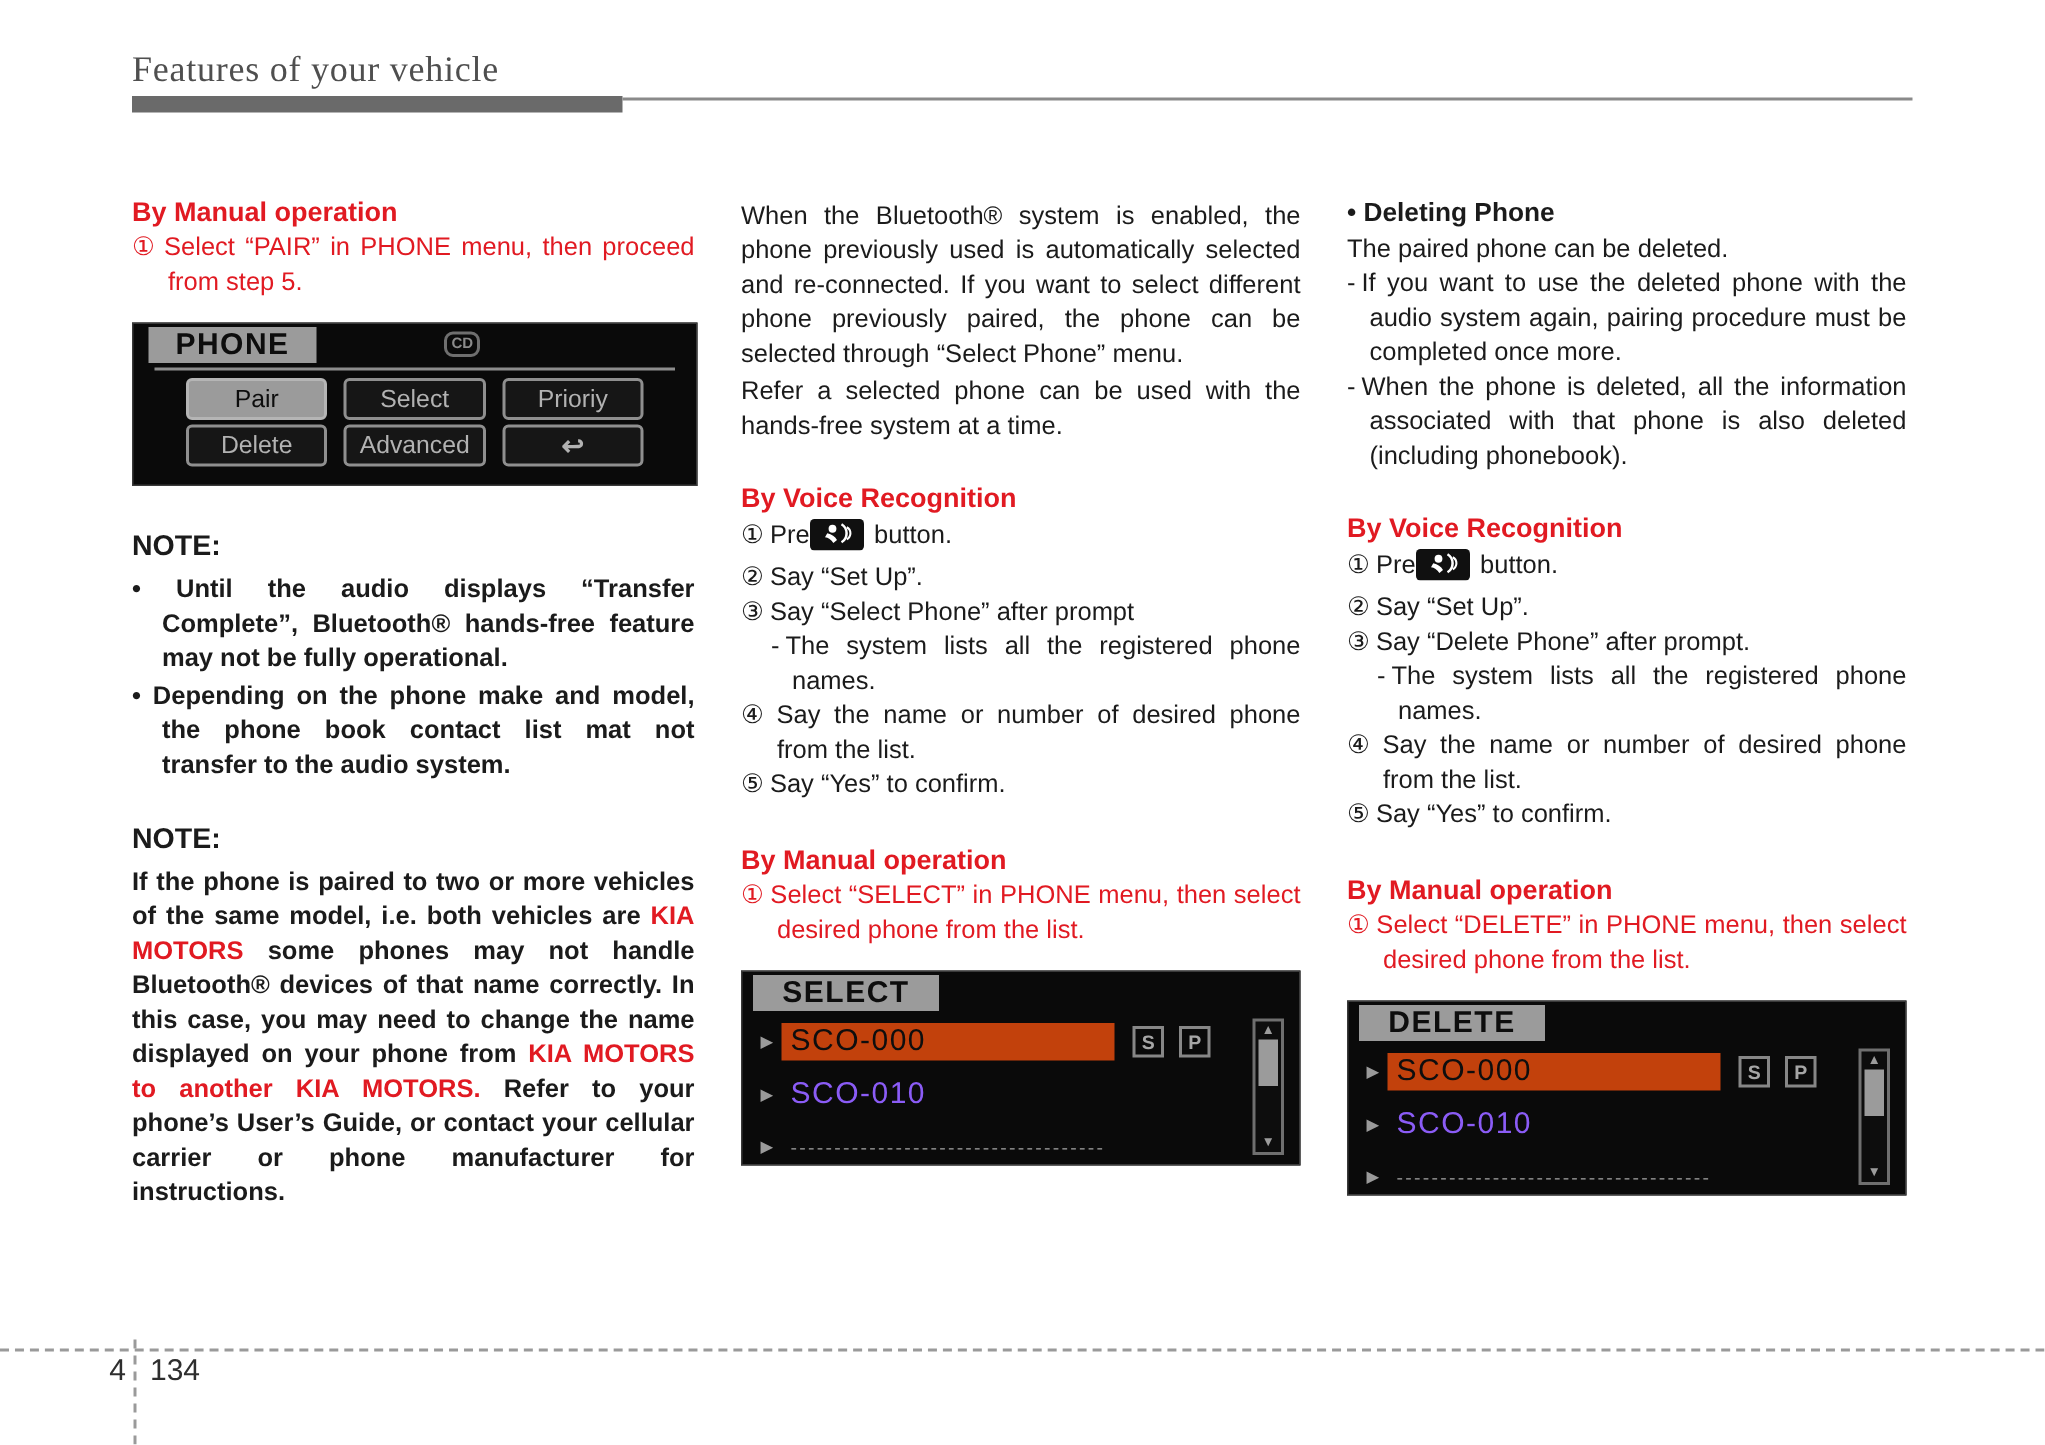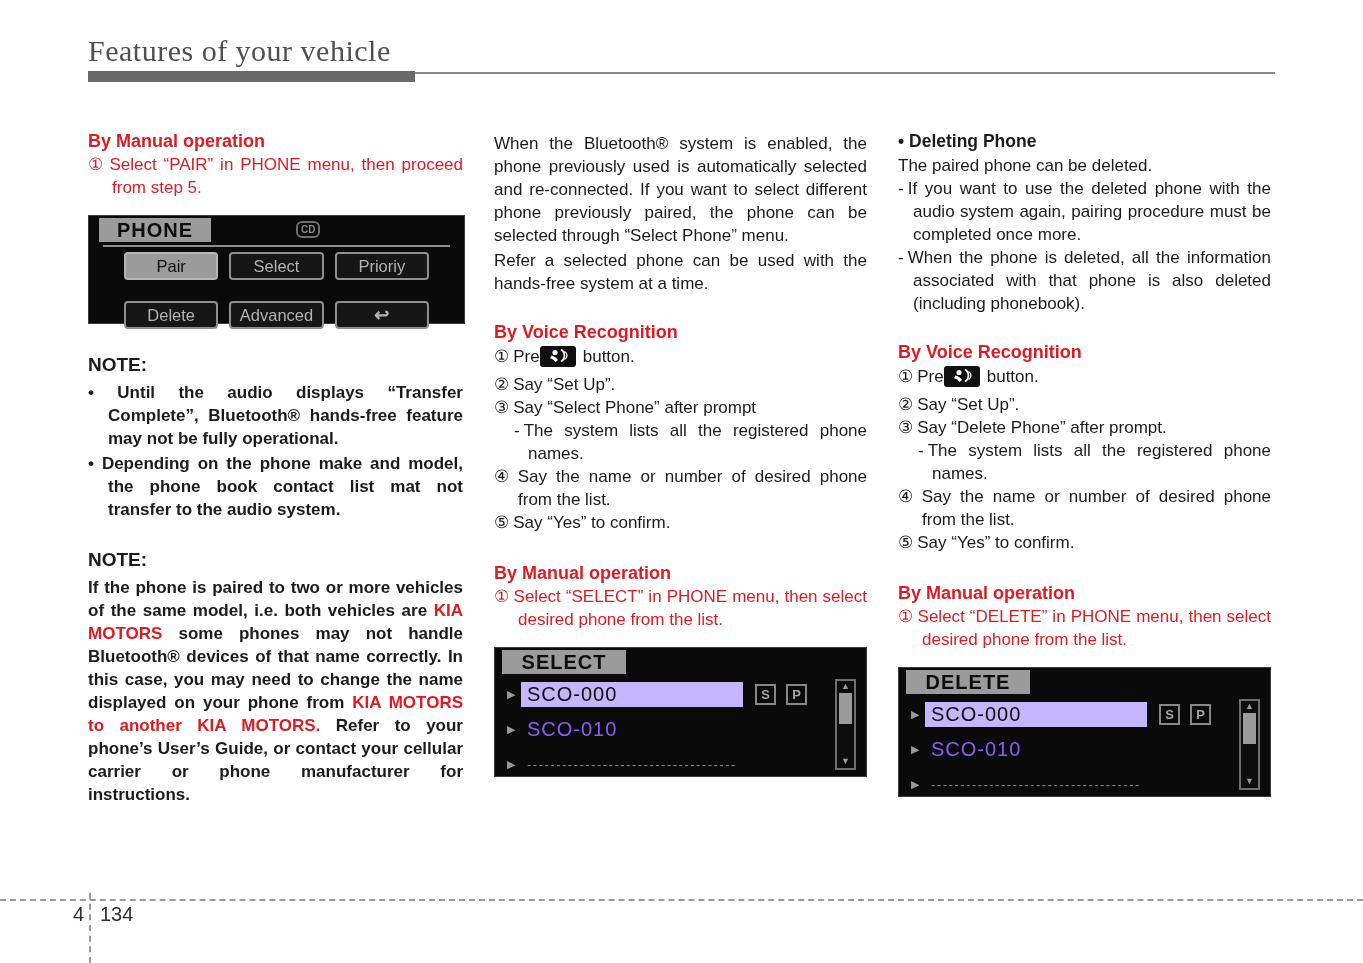--- a/index.html
+++ b/index.html
@@ -1,20 +1,20 @@
 <!DOCTYPE html>
 <html><head>
 <meta charset="utf-8">
 <style>
   html,body{margin:0;padding:0;background:#ffffff;}
   body{width:1363px;height:963px;position:relative;font-family:"Liberation Sans",sans-serif;color:#1b1b1b;overflow:hidden;}
 
   
   .hdr{position:absolute;left:88px;top:34px;width:1187px;}
-  .hdr h1{margin:0;font-family:"Liberation Serif",serif;font-weight:normal;font-size:30px;color:#4f4f4f;letter-spacing:.5px;}
+  .hdr h1{margin:0;font-family:"Liberation Serif",serif;font-weight:normal;font-size:24px;color:#4f4f4f;letter-spacing:.5px;}
   .hdr-rule{position:relative;height:11px;margin-top:3px;}
   .hdr-rule .thick{position:absolute;left:0;top:0;width:327px;height:11px;background:#6a6a6a;}
   .hdr-rule .thin{position:absolute;left:327px;right:0;top:1px;border-top:2px solid #8a8a8a;}
 
   
   .cols{position:absolute;left:88px;top:130px;display:flex;gap:31px;}
   .col{width:375px;}
   .col2,.col3{width:373px;}
 
   .body-text{font-size:17px;line-height:23px;text-align:justify;}
@@ -34,32 +34,32 @@
   .voice-key{display:inline-block;vertical-align:-5px;margin:0 7px;}
 
   
   .screen{background:#0a0a0a;position:relative;box-sizing:border-box;border:1px solid #3a3a3a;}
   .phone-screen{width:377px;height:109px;margin-top:16px;}
   .scr-top{position:relative;height:28px;}
   .scr-tab{position:absolute;left:10px;top:2px;width:112px;height:24px;background:#9b9b9b;color:#0d0d0d;font-weight:bold;font-size:20px;line-height:24px;text-align:center;letter-spacing:1px;}
   .cd-badge{position:absolute;left:207px;top:5px;border:2px solid #6f6f6f;border-radius:6px;color:#8b8b8b;font-size:10px;font-weight:bold;line-height:13px;padding:0 3px;}
   .scr-title{color:#c0c0c0;text-align:center;font-size:18px;line-height:24px;margin-top:1px;}
   .scr-rule{border-top:2px solid #8d8d8d;margin:1px 14px 0;}
-  .btn-grid{display:grid;grid-template-columns:repeat(3,1fr);gap:21px 11px;padding:5px 35px 0;}
+  .btn-grid{display:grid;grid-template-columns:repeat(3,1fr);gap:3px 11px;padding:5px 35px 0;}
   .scr-btn{box-sizing:border-box;height:28px;border:2px solid #8f8f8f;border-radius:4px;background:#161616;color:#b2b2b2;font-size:16.5px;line-height:24px;text-align:center;overflow:hidden;}
   .scr-btn.active{background:#9b9b9b;color:#0d0d0d;border-color:#b5b5b5;}
   .back-arrow{font-weight:bold;font-size:18px;}
 
   
   .list-screen{width:373px;height:130px;margin-top:16px;}
   .list-screen .scr-tab{left:7px;width:124px;}
   .list-body{position:absolute;left:12px;top:33px;right:44px;}
   .list-row{display:flex;align-items:center;height:27px;margin-bottom:8px;}
   .marker{color:#9a9a9a;font-size:11px;width:14px;flex:none;}
-  .name-hl{background:#c4b5fd;color:#0e0e0e;font-size:20px;letter-spacing:1px;padding:1px 6px;width:222px;flex:none;box-sizing:border-box;}
+  .name-hl{background:#c2410c;color:#0e0e0e;font-size:20px;letter-spacing:1px;padding:1px 6px;width:222px;flex:none;box-sizing:border-box;}
   .name{color:#8b5cf6;font-size:20px;letter-spacing:1px;padding-left:6px;}
   .badges{display:flex;gap:10px;margin-left:12px;}
   .badge{width:21px;height:21px;border:2px solid #878787;color:#a6a6a6;font-weight:bold;font-size:13px;display:flex;align-items:center;justify-content:center;box-sizing:border-box;}
   .dashes{color:#8a8a8a;font-size:13px;letter-spacing:1.5px;padding-left:6px;white-space:nowrap;overflow:hidden;width:250px;}
   .scrollbar{position:absolute;right:10px;top:31px;height:91px;width:21px;border:2px solid #6f6f6f;box-sizing:border-box;background:#0d0d0d;}
   .sb-up,.sb-down{text-align:center;color:#9c9c9c;font-size:9px;line-height:11px;height:11px;}
   .sb-down{position:absolute;bottom:1px;left:0;right:0;}
   .sb-thumb{margin:1px 2px 0;height:31px;background:#9b9b9b;}
 
   

